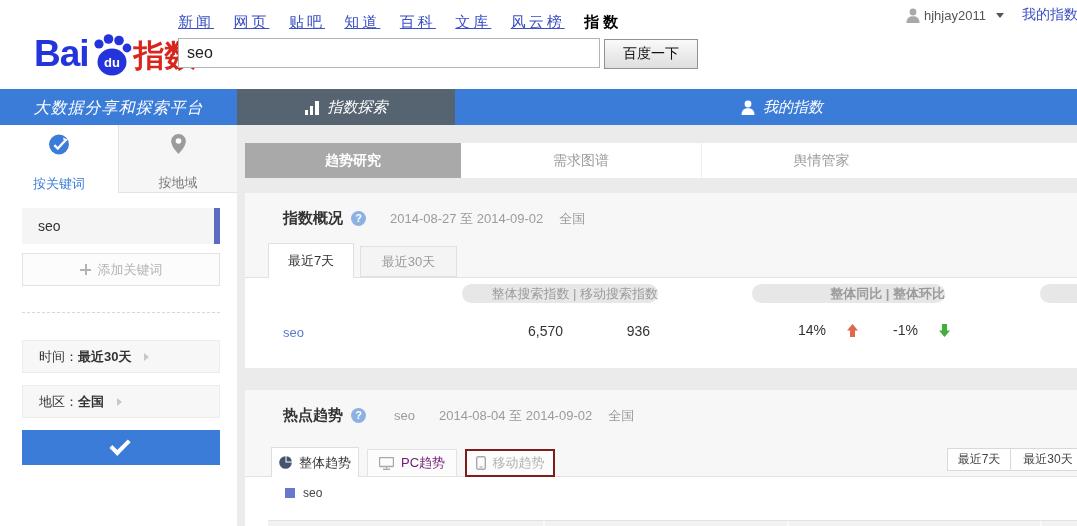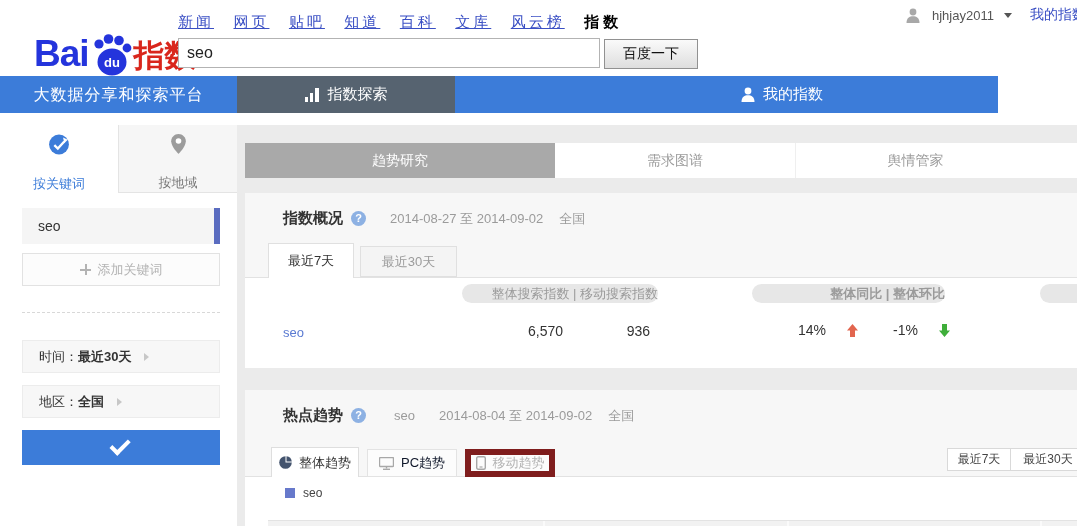--- a/index.html
+++ b/index.html
@@ -11,26 +11,26 @@
   .logo{position:absolute;left:34px;top:32px;display:flex;align-items:flex-end;cursor:pointer;}
   .logo-bai{font-size:37px;font-weight:bold;color:var(--logo-blue,#2434dc);letter-spacing:-1px;line-height:44px;}
   .logo-paw{margin:0 2px -2px 1px;}
   .logo-suffix{font-size:31px;font-weight:bold;color:var(--logo-red,#d9261c);line-height:40px;}
   .top-links{position:absolute;left:178px;top:13px;height:20px;white-space:nowrap;}
   .top-links a{color:var(--link-blue,#3a4fc4);text-decoration:underline;font-size:15px;letter-spacing:3px;margin-right:15px;cursor:pointer;}
   .top-links .current{color:#000;font-weight:bold;font-size:15px;letter-spacing:4px;}
   .search-input{position:absolute;left:178px;top:38px;width:404px;height:28px;border:1px solid #b3b3b3;font-size:16px;padding:0 8px;color:#222;font-family:"Liberation Sans","DejaVu Sans",sans-serif;outline:none;}
   .baidu-btn{position:absolute;left:604px;top:39px;width:94px;height:30px;background:linear-gradient(#fafafa,#dedede);border:1px solid #919191;font-size:14px;color:#111;cursor:pointer;font-family:inherit;}
   .user-area{position:absolute;left:906px;top:6px;width:220px;display:flex;align-items:center;white-space:nowrap;}
-  .user-name{font-size:13px;color:#555;margin-left:12px;}
+  .user-name{font-size:13px;color:#555;margin-left:4px;}
   .caret-down{width:0;height:0;border-left:4px solid transparent;border-right:4px solid transparent;border-top:5px solid #555;margin-left:10px;cursor:pointer;}
   .user-link{font-size:14px;color:var(--link-blue,#3a4fc4);margin-left:18px;text-decoration:none;cursor:pointer;}
 
   
-  .main-nav{position:absolute;left:0;top:76px;width:998px;height:37px;background:var(--brand-blue,#3c7cd9);color:#fff;}
+  .main-nav{position:absolute;left:0;top:89px;width:1077px;height:37px;background:var(--brand-blue,#3c7cd9);color:#fff;font-style:italic;}
   .brand{position:absolute;left:0;top:0;width:237px;height:37px;line-height:37px;text-align:center;font-size:16px;letter-spacing:1px;}
   .nav-item{position:absolute;top:0;height:37px;width:218px;display:flex;align-items:center;justify-content:center;gap:8px;font-size:15px;cursor:pointer;}
   .nav-item.i0{left:237px;background:var(--nav-dark,#566370);}
   .nav-item.i1{left:455px;margin-top:28px;}
   .nav-item.i2{left:673px;}
 
   
   .sidebar{position:absolute;left:0;top:125px;width:237px;height:401px;background:#fff;}
   .side-tabs{display:flex;height:68px;}
   .side-tab{display:flex;flex-direction:column;align-items:center;justify-content:flex-start;padding-top:9px;box-sizing:border-box;cursor:pointer;}
@@ -52,21 +52,21 @@
   .filter-time{top:215px;}
   .filter-region{top:260px;}
   .chevron-right{display:inline-block;width:0;height:0;border-top:4px solid transparent;border-bottom:4px solid transparent;border-left:5px solid #c7c7c7;margin-left:9px;}
   .apply-btn{position:absolute;left:22px;top:305px;width:198px;height:35px;background:var(--brand-blue,#3c7cd9);border:none;cursor:pointer;}
   .check-icon{display:inline-block;width:15px;height:7px;border-left:4px solid #fff;border-bottom:4px solid #fff;transform:rotate(-45deg) translateY(-2px);}
 
   
   .main{position:absolute;left:237px;top:125px;width:840px;height:401px;background:#ebebeb;}
   .top-tabs{position:absolute;left:8px;top:18px;width:832px;height:35px;background:#fff;display:flex;}
   .top-tab{height:35px;line-height:35px;text-align:center;font-size:14px;color:#9b9b9b;cursor:pointer;}
-  .top-tab.t0{width:310px;background:#a9a9a9;color:#fff;}
+  .top-tab.t0{width:216px;background:#a9a9a9;color:#fff;font-weight:bold;}
   .top-tab.t1{width:240px;}
   .top-tab.t2{width:240px;border-left:1px solid #efefef;box-sizing:border-box;}
 
   .panel{position:absolute;left:8px;width:832px;background:#fff;}
   .panel1{top:68px;height:175px;}
   .panel2{top:265px;height:136px;}
   .panel-head{position:absolute;left:0;top:0;width:100%;background:#f7f7f7;border-bottom:1px solid #e2e2e2;box-sizing:border-box;}
   .panel1 .panel-head{height:85px;}
   .panel2 .panel-head{height:87px;}
   .title-row{display:flex;align-items:center;padding:16px 0 0 38px;}
@@ -88,22 +88,22 @@
   .row-keyword{position:absolute;left:38px;top:132px;font-size:13px;color:#5a7ad2;text-decoration:none;cursor:pointer;}
   .row-val{position:absolute;top:130px;font-size:14px;color:#333;text-align:right;}
   .val-overall{left:258px;width:60px;}
   .val-mobile{left:350px;width:55px;}
   .row-cmp{position:absolute;top:129px;font-size:14px;color:#333;display:flex;align-items:center;gap:21px;}
   .cmp-yoy{left:553px;}
   .cmp-mom{left:648px;}
 
   .trendtab{position:absolute;box-sizing:border-box;font-size:13px;display:flex;align-items:center;justify-content:center;gap:7px;cursor:pointer;z-index:2;}
   .trendtab.tt-overall{left:26px;top:57px;width:88px;height:30px;background:#fff;border:1px solid #dedede;border-bottom:none;color:#333;}
-  .trendtab.tt-pc{left:122px;top:59px;width:90px;height:28px;background:#fcfcfc;border:1px solid #e3e3e3;color:#0f172a;}
-  .trendtab.tt-mobile{left:220px;top:59px;width:90px;height:28px;background:#fcfcfc;border:6px solid #7f1d1d;color:#b3b3b3;}
+  .trendtab.tt-pc{left:122px;top:59px;width:90px;height:28px;background:#fcfcfc;border:1px solid #e3e3e3;color:#701a75;}
+  .trendtab.tt-mobile{left:220px;top:59px;width:90px;height:28px;background:#fcfcfc;border:2px solid #7f1d1d;color:#b3b3b3;}
   .range-btns{position:absolute;left:702px;top:58px;display:flex;z-index:2;}
   .range-btn{height:23px;line-height:21px;background:#fff;border:1px solid #d9d9d9;font-size:12px;color:#444;text-align:center;box-sizing:border-box;cursor:pointer;font-family:inherit;padding:0;}
   .range-btn.r7{width:64px;}
   .range-btn.r30{width:76px;margin-left:-1px;}
   .legend-row{position:absolute;left:40px;top:96px;display:flex;align-items:center;gap:8px;}
   .legend-swatch{width:10px;height:10px;background:var(--legend-indigo,#6779cb);}
   .legend-label{font-size:12px;color:#444;}
   .chart-strip{position:absolute;left:23px;top:130px;width:809px;height:6px;background:#f2f2f2;border-top:1px solid #e3e3e3;}
   .strip-divider{position:absolute;top:0;width:2px;height:6px;background:#fafafa;}
   .sd1{left:275px;}.sd2{left:519px;}.sd3{left:772px;}

